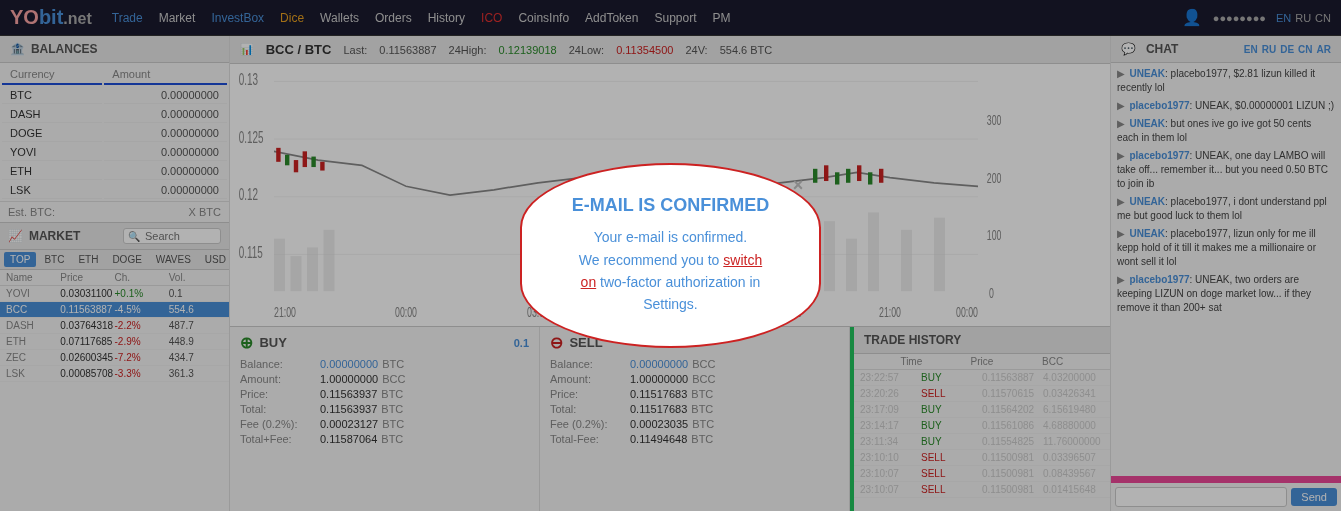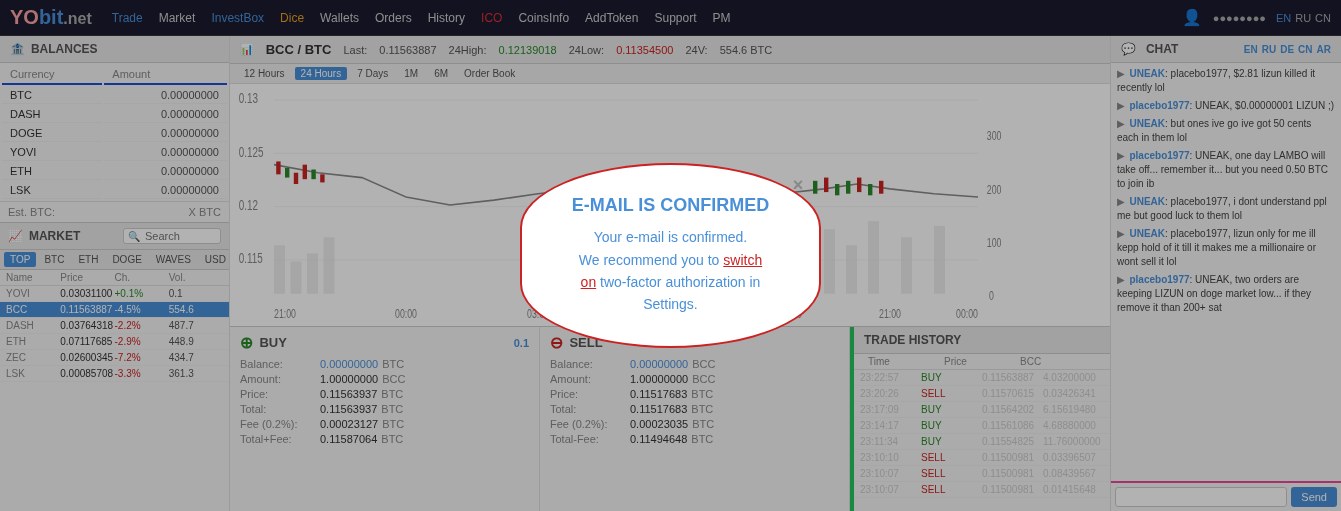--- a/index.html
+++ b/index.html
@@ -275,21 +275,22 @@
       line-height: 1.4;
       color: #444;
     }
     .chat-msg { margin-bottom: 4px; }
     .chat-msg .user { color: #4a90d9; font-weight: bold; }
     .chat-arrow { color: #888; margin-right: 2px; }
     .chat-input-row {
       display: flex;
       padding: 4px;
       gap: 4px;
-      border-top: 2px solid #ec4899;
+      border-top: 7px solid #ec4899;
+      align-items: center;
     }
     .chat-input {
       flex: 1;
       border: 1px solid #ccc;
       border-radius: 3px;
       padding: 3px 6px;
       font-size: 11px;
       color: #333;
     }
     .send-btn {
@@ -313,24 +314,25 @@
     .th-header {
       background: #e8e8e8;
       padding: 6px 10px;
       font-size: 12px;
       font-weight: bold;
       color: #555;
       border-bottom: 1px solid #ccc;
     }
     .th-col-headers {
       display: flex;
-      padding: 2px 14px;
+      padding: 2px 22px;
       font-size: 10px;
       color: #888;
       border-bottom: 1px solid #ddd;
+      text-align: center;
     }
     .th-col-headers span { flex: 1; }
     .th-row {
       display: flex;
       padding: 2px 6px;
       font-size: 10px;
       border-bottom: 1px solid #f0f0f0;
     }
     .th-row span { flex: 1; }
     .th-row .buy-label { color: #2a8a2a; }
@@ -542,28 +544,20 @@
       <span class="pair-title">BCC / BTC</span>
       <span class="chart-stat">Last:</span>
       <span class="chart-stat">0.11563887</span>
       <span class="chart-stat">24High:</span>
       <span class="chart-stat green">0.12139018</span>
       <span class="chart-stat">24Low:</span>
       <span class="chart-stat red">0.11354500</span>
       <span class="chart-stat">24V:</span>
       <span class="chart-stat">554.6 BTC</span>
     </div>
-    <div class="chart-timeframes">
-      <button class="tf-btn">12 Hours</button>
-      <button class="tf-btn active">24 Hours</button>
-      <button class="tf-btn">7 Days</button>
-      <button class="tf-btn">1M</button>
-      <button class="tf-btn">6M</button>
-      <button class="tf-btn">Order Book</button>
-    </div>
     <div class="chart-area">
       <svg class="chart-canvas" viewBox="0 0 800 150" preserveAspectRatio="none">
 
         <text x="8" y="12" font-size="9" fill="#888">0.13</text>
         <text x="8" y="45" font-size="9" fill="#888">0.125</text>
         <text x="8" y="78" font-size="9" fill="#888">0.12</text>
         <text x="8" y="111" font-size="9" fill="#888">0.115</text>
 
         <line x1="40" y1="10" x2="680" y2="10" stroke="#eee" stroke-width="0.5"></line>
         <line x1="40" y1="43" x2="680" y2="43" stroke="#eee" stroke-width="0.5"></line>

